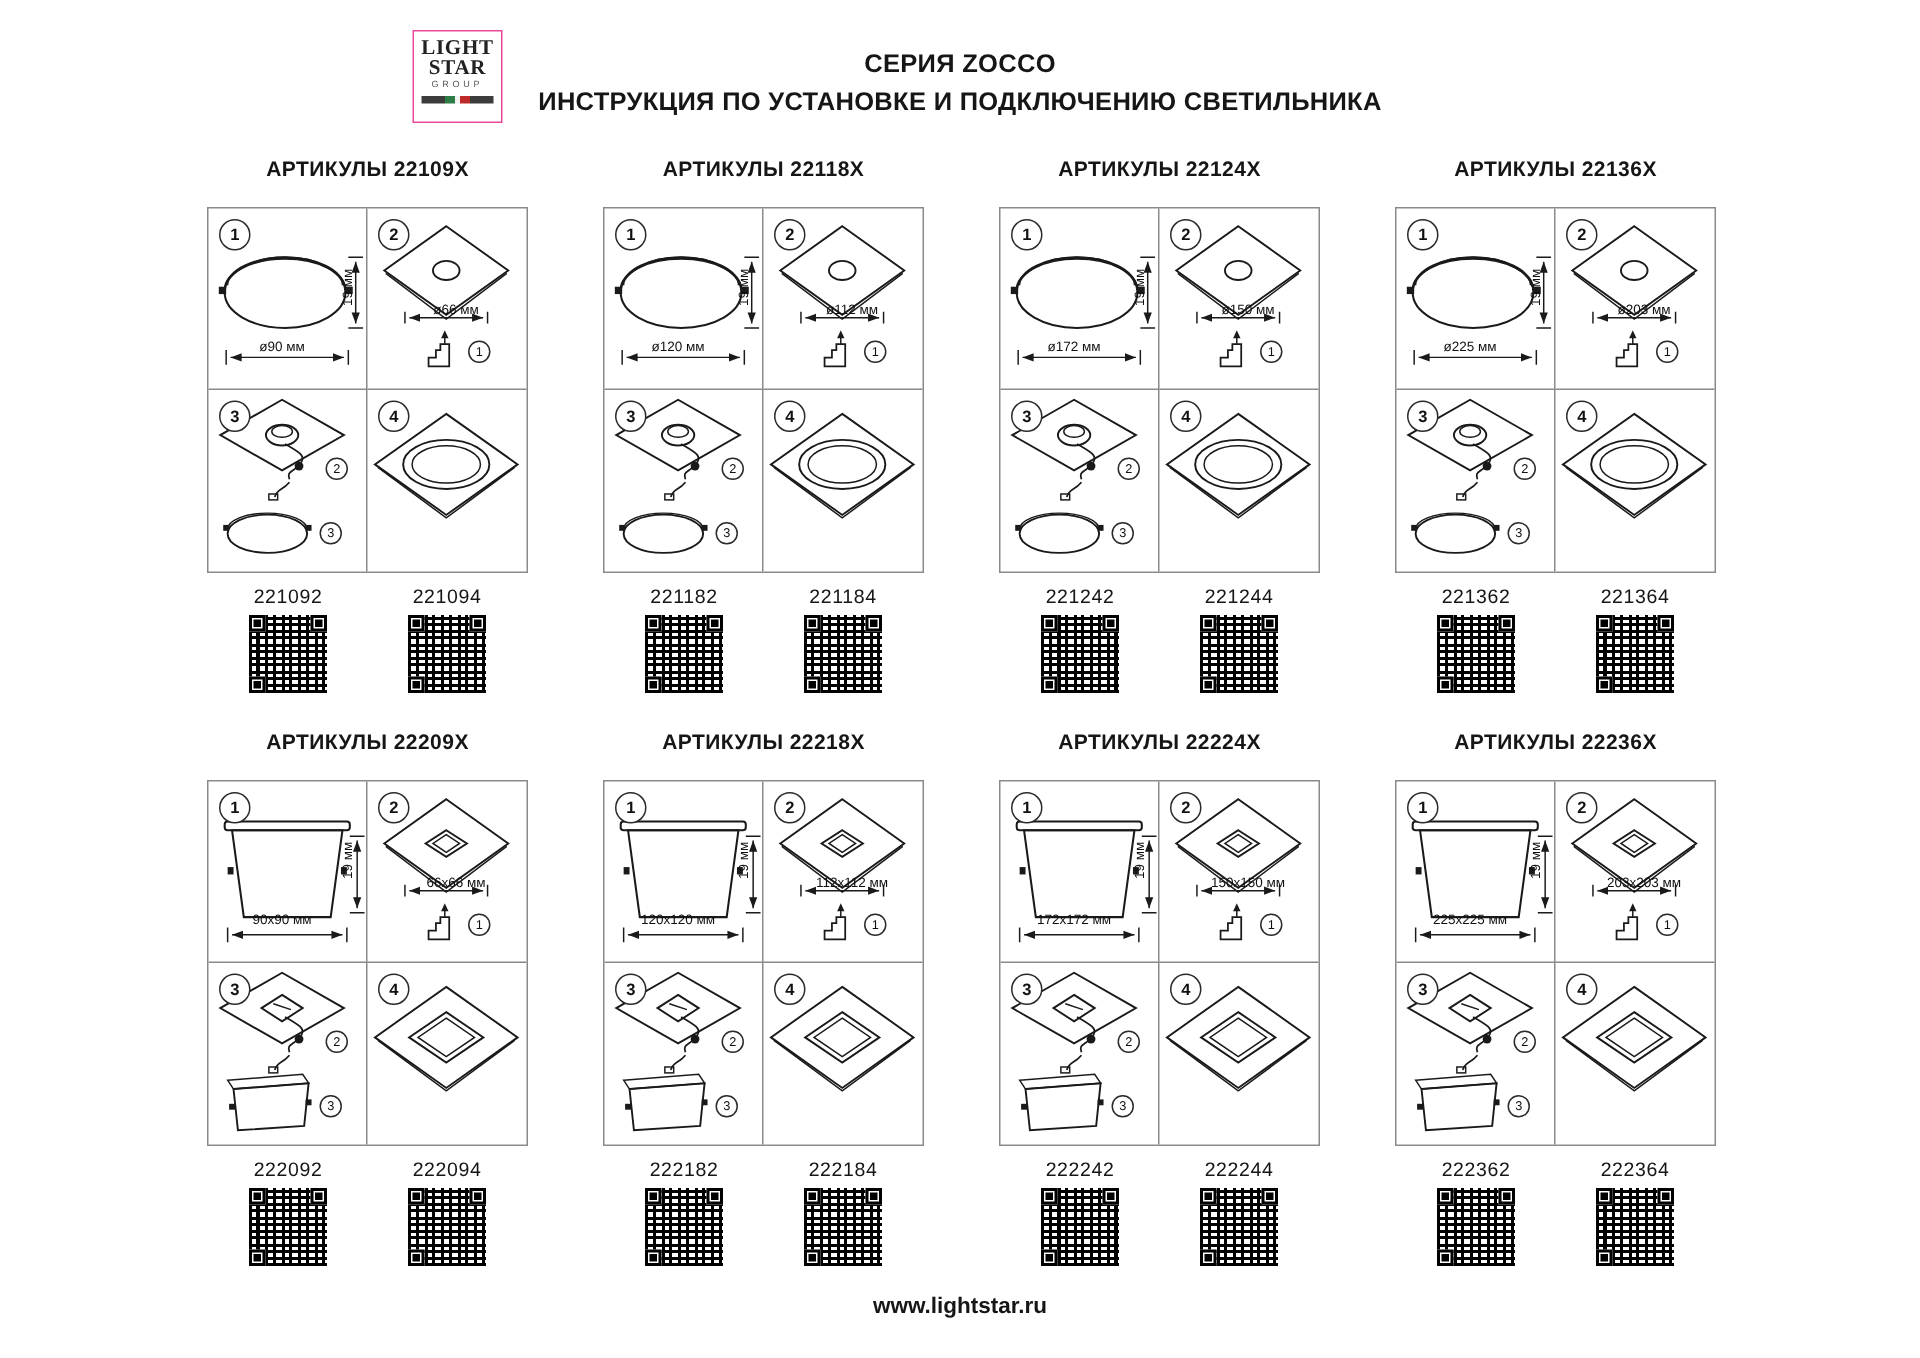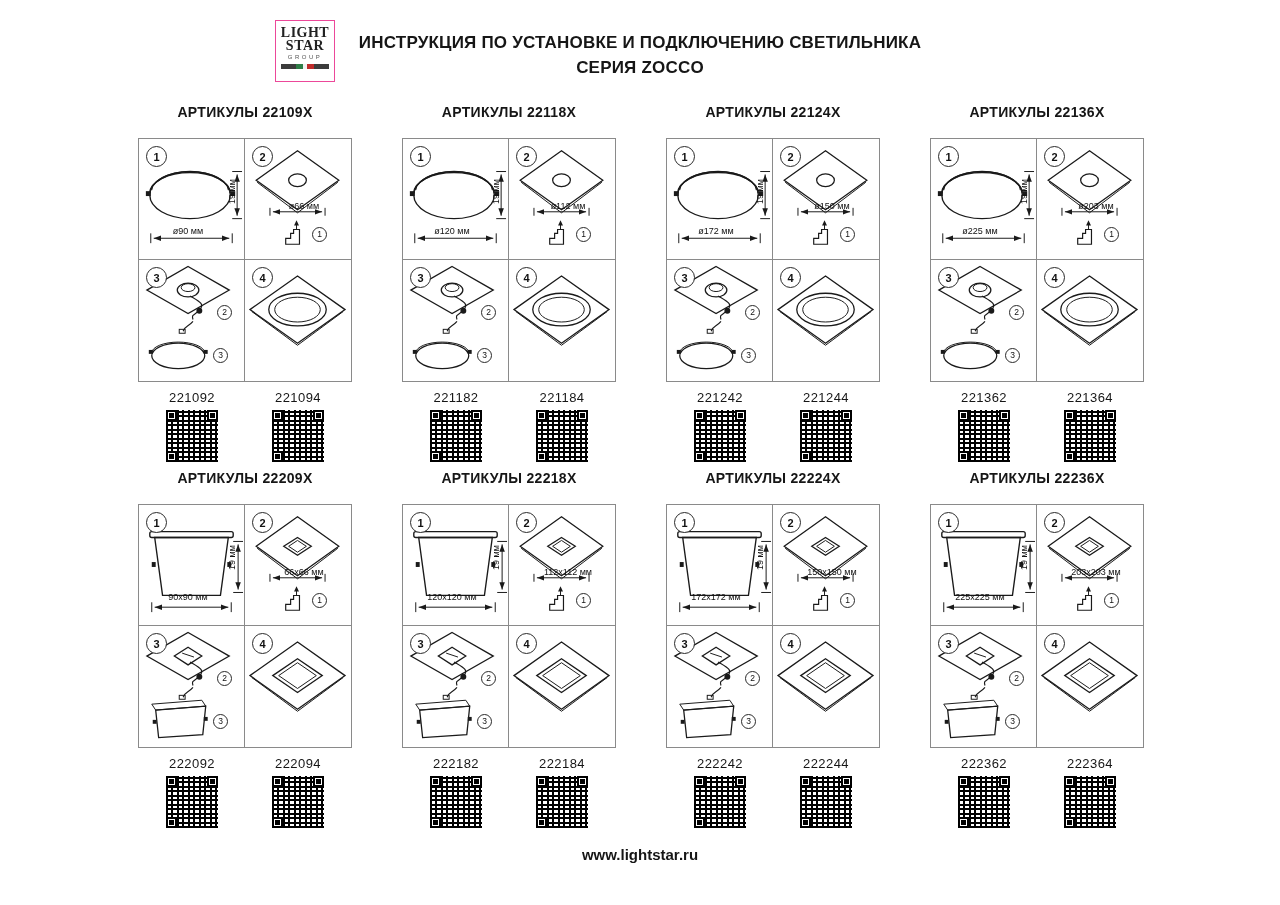--- a/index.html
+++ b/index.html
@@ -14,21 +14,21 @@
         font-size:14px;line-height:13px;letter-spacing:.5px;color:#222;}
   .logo .l3{font-size:6px;letter-spacing:2.5px;color:#555;margin-top:2px;}
   .logo .flag{height:5px;margin:4px 5px 0 5px;
         background:linear-gradient(90deg,#3c3c3c 0 32%,#2e7d46 32% 46%,#f2f2f2 46% 54%,#bf2b2b 54% 68%,#3c3c3c 68% 100%);}
   .titles{padding-top:30px;text-align:center;}
   .title-line{font-size:17px;font-weight:bold;line-height:25px;letter-spacing:.2px;color:#161616;}
 
   
   .panel-row{display:flex;gap:50px;margin-left:138px;width:856px;}
   .row1{margin-top:24px;}
-  .row2{margin-top:8px;}
+  .row2{margin-top:24px;}
   .panel{width:214px;}
   .panel-title{text-align:center;font-weight:bold;font-size:14px;letter-spacing:.3px;color:#161616;}
   .grid{margin-top:18px;width:214px;height:244px;box-sizing:border-box;border:1px solid #8a8a8a;
         display:grid;grid-template-columns:1fr 1fr;grid-template-rows:1fr 1fr;background:#fff;}
   .cell{position:relative;box-sizing:border-box;}
   .cr{border-right:1px solid #8a8a8a;}
   .cb{border-bottom:1px solid #8a8a8a;}
   .art{position:absolute;inset:0;width:100%;height:100%;}
   .badge{position:absolute;top:7px;left:7px;width:19px;height:19px;border:1.4px solid #2a2a2a;
          border-radius:50%;font-size:11px;font-weight:bold;display:flex;align-items:center;
@@ -165,22 +165,22 @@
 
 <div class="page">
 
   <div class="logo">
     <div class="l1">LIGHT</div>
     <div class="l2">STAR</div>
     <div class="l3">GROUP</div>
     <div class="flag"></div>
   </div>
   <div class="titles">
+    <div class="title-line">СЕРИЯ ZOCCO</div>
     <div class="title-line">ИНСТРУКЦИЯ ПО УСТАНОВКЕ И ПОДКЛЮЧЕНИЮ СВЕТИЛЬНИКА</div>
-    <div class="title-line">СЕРИЯ ZOCCO</div>
   </div>
 
   <div class="panel-row row1">
 
     <div class="panel">
       <div class="panel-title">АРТИКУЛЫ 22109X</div>
       <div class="grid">
         <div class="cell cb cr">
           <span class="badge">1</span>
           <svg class="art" viewBox="0 0 107 122">

